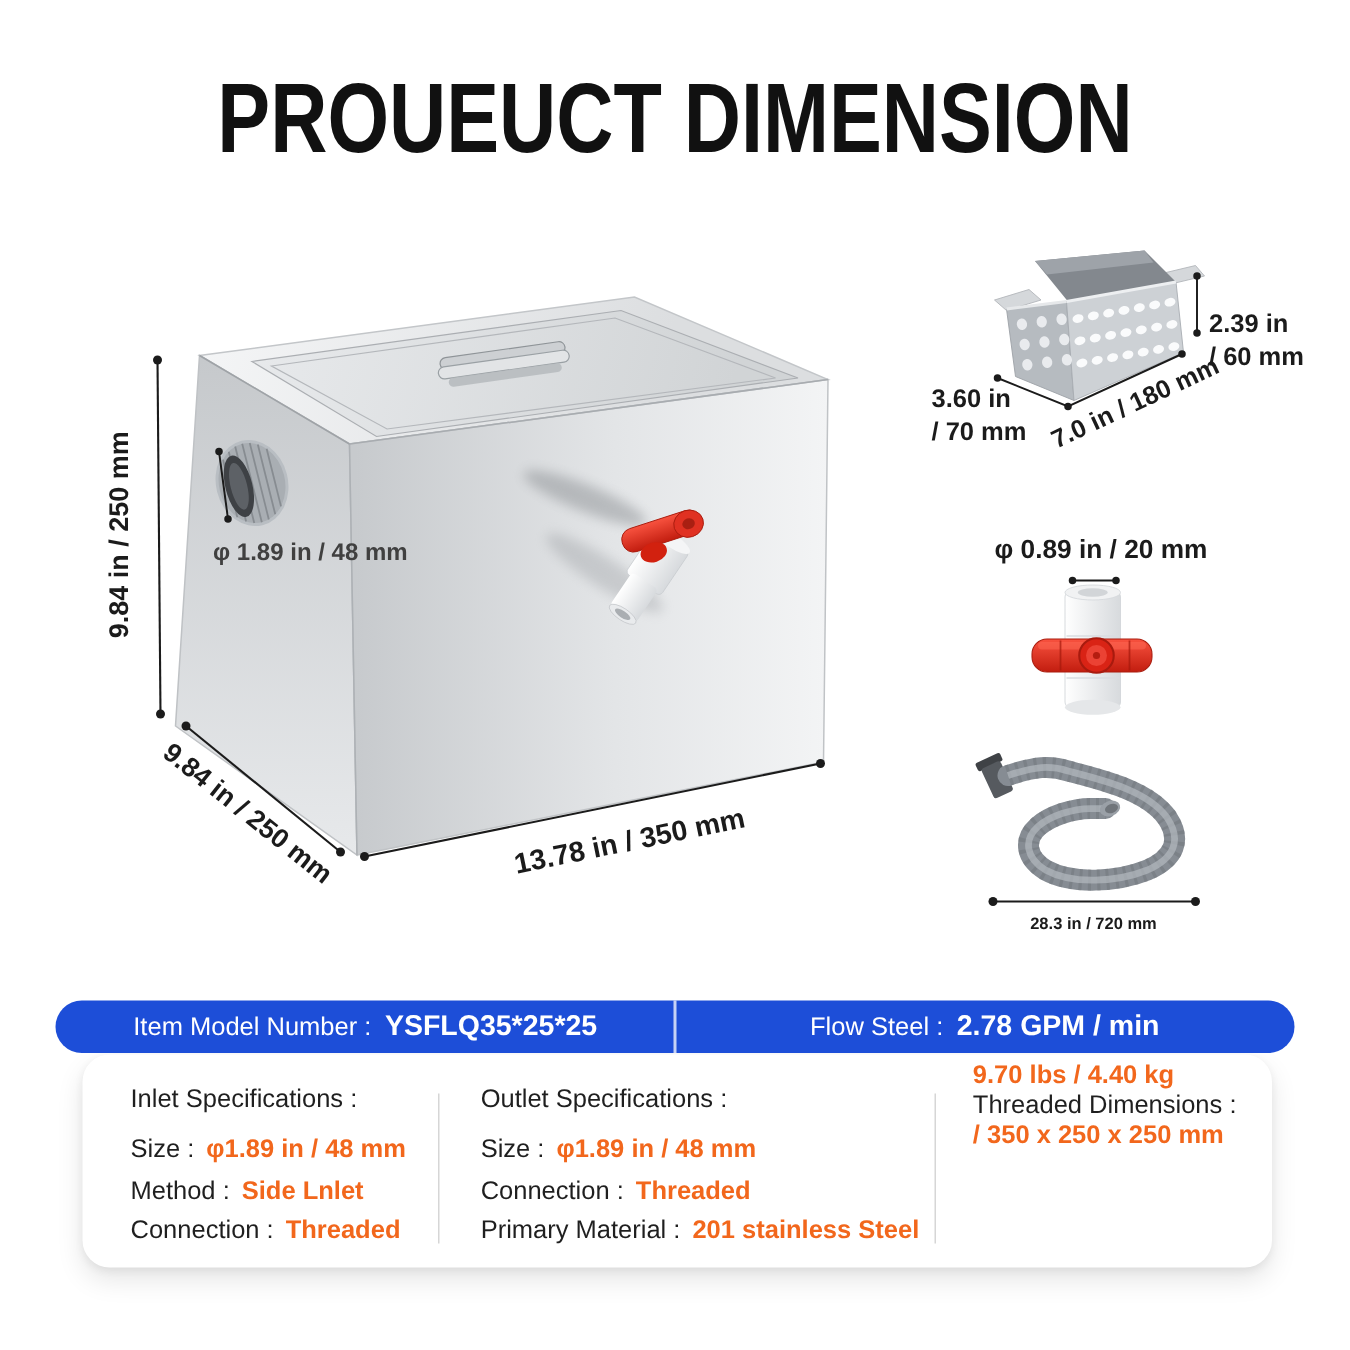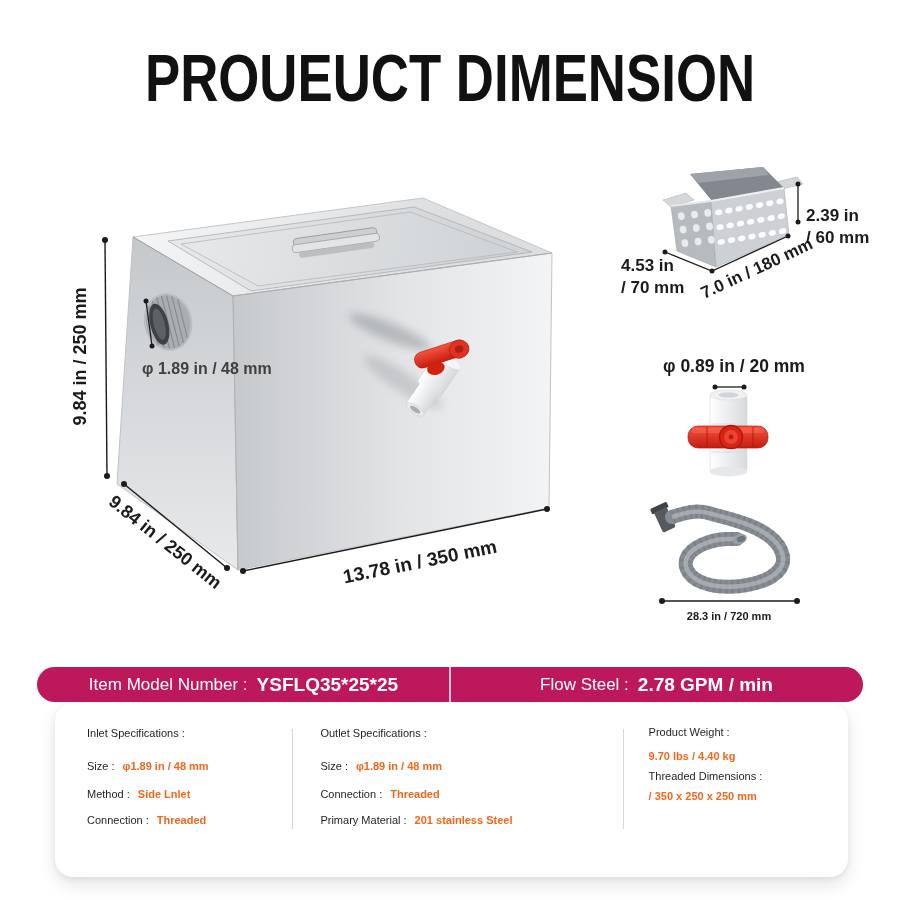--- a/index.html
+++ b/index.html
@@ -26,31 +26,31 @@
   .lbl-width{left:300px;top:551px;width:240px;text-align:center;transform:rotate(-11.5deg);font-size:19px;}
   .lbl-inlet{left:142px;top:360px;font-size:16px;font-weight:600;color:#404040;}
   .lbl-basket-h{left:806px;top:205px;}
   .lbl-basket-w{left:621px;top:255px;}
   .lbl-basket-l{left:672px;top:259px;width:170px;text-align:center;transform:rotate(-25deg);}
   .lbl-valve{left:663px;top:356px;font-size:17.5px;}
   .lbl-hose{left:644px;top:610px;width:170px;text-align:center;font-size:11px;}
   
   .banner{
     left:37px;top:667px;width:826px;height:35px;border-radius:17.5px;
-    background:#be185d;display:flex;color:#fff;z-index:3;
+    background:#1d4ed8;display:flex;color:#fff;z-index:3;
   }
   .banner .half{flex:1;display:flex;align-items:center;justify-content:center;gap:9px;white-space:nowrap;}
   .banner .b-label{font-size:17px;}
   .banner .b-value{font-size:19px;font-weight:700;}
   .banner .sep{position:absolute;left:412px;top:0;width:1.5px;height:100%;background:rgba(255,255,255,.75);}
   
   .card{
-    left:55px;top:703px;width:793px;height:174px;background:#fff;border-radius:18px;
+    left:55px;top:703px;width:793px;height:142px;background:#fff;border-radius:18px;
     box-shadow:0 8px 18px rgba(0,0,0,.10),0 2px 6px rgba(0,0,0,.06);
-    display:flex;z-index:2;font-size:11px;color:#1f1f1f;
+    display:flex;z-index:2;font-size:17px;color:#1f1f1f;
   }
   .col{position:relative;}
   .col1{width:238px;padding-left:32px;box-sizing:border-box;}
   .col2{width:330px;padding-left:27px;box-sizing:border-box;}
   .col3{width:225px;padding-left:25px;box-sizing:border-box;}
   .vdiv{width:1px;background:#d6d6d6;height:100px;margin-top:26px;}
   .spec-head{margin-top:20px;line-height:20px;white-space:nowrap;}
   .spec-row{line-height:20px;white-space:nowrap;}
   .spec-row .lab{color:#1f1f1f;}
   .spec-row .val{color:#f2671c;font-weight:700;margin-left:8px;}
@@ -254,21 +254,21 @@
 
 <div class="abs title labels">PROUEUCT DIMENSION</div>
 
 <div class="abs dim lbl-height labels">9.84 in / 250 mm</div>
 <div class="abs dim lbl-depth labels">9.84 in / 250 mm</div>
 <div class="abs dim lbl-width labels">13.78 in / 350 mm</div>
 <div class="abs lbl-inlet labels">φ 1.89 in / 48 mm</div>
 
 <div class="abs dim-2l lbl-basket-h labels">2.39 in
 / 60 mm</div>
-<div class="abs dim-2l lbl-basket-w labels">4.53 in
+<div class="abs dim-2l lbl-basket-w labels">3.60 in
 / 70 mm</div>
 <div class="abs dim-sm lbl-basket-l labels">7.0 in / 180 mm</div>
 
 <div class="abs dim-sm lbl-valve labels">φ 0.89 in / 20 mm</div>
 <div class="abs dim-sm lbl-hose labels">28.3 in / 720 mm</div>
 
 <div class="abs banner">
   <div class="half">
     <span class="b-label">Item Model Number :</span>
     <span class="b-value">YSFLQ35*25*25</span>
@@ -301,18 +301,17 @@
     </div>
     <div class="spec-row mt8">
       <span class="lab">Connection :</span><span class="val">Threaded</span>
     </div>
     <div class="spec-row mt6">
       <span class="lab">Primary Material :</span><span class="val">201 stainless Steel</span>
     </div>
   </div>
   <div class="vdiv"></div>
   <div class="col col3">
-    <div class="c3-lab mt19">Product Weight :</div>
     <div class="c3-val mt4">9.70 lbs / 4.40 kg</div>
     <div class="c3-lab mt0">Threaded Dimensions :</div>
     <div class="c3-val mt0">/ 350 x 250 x 250 mm</div>
   </div>
 </div>
 
 </body></html>

